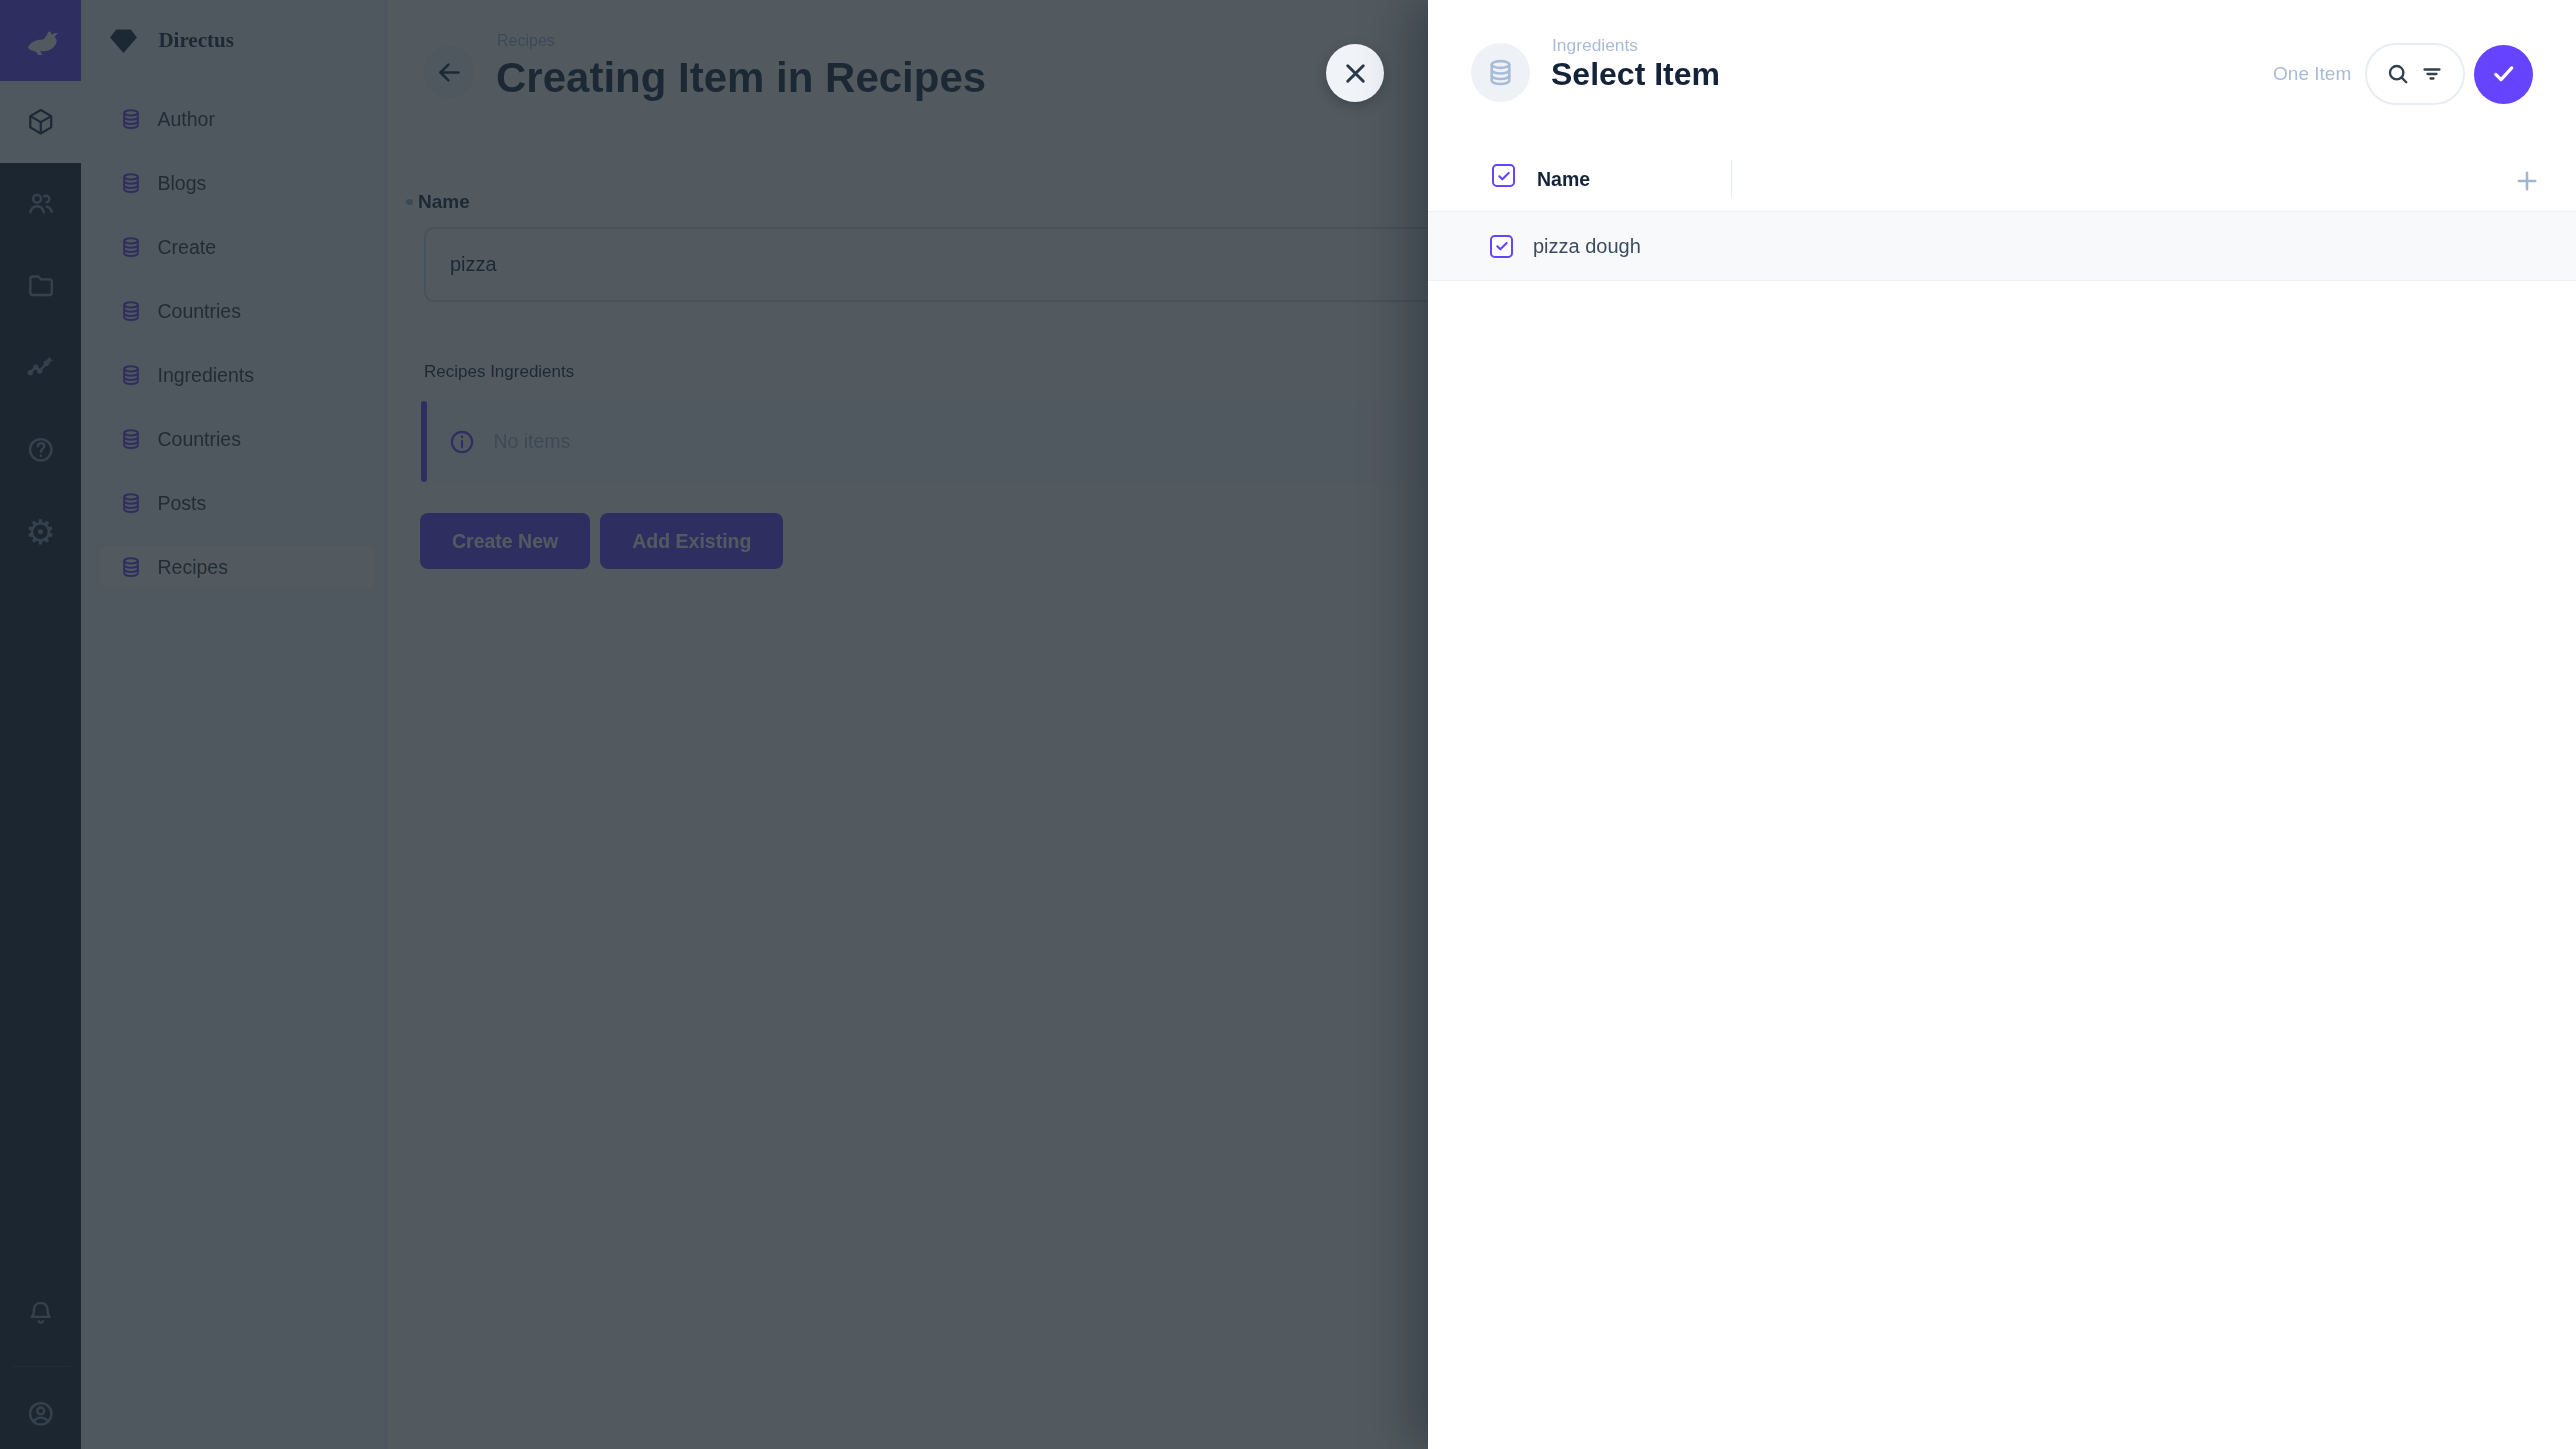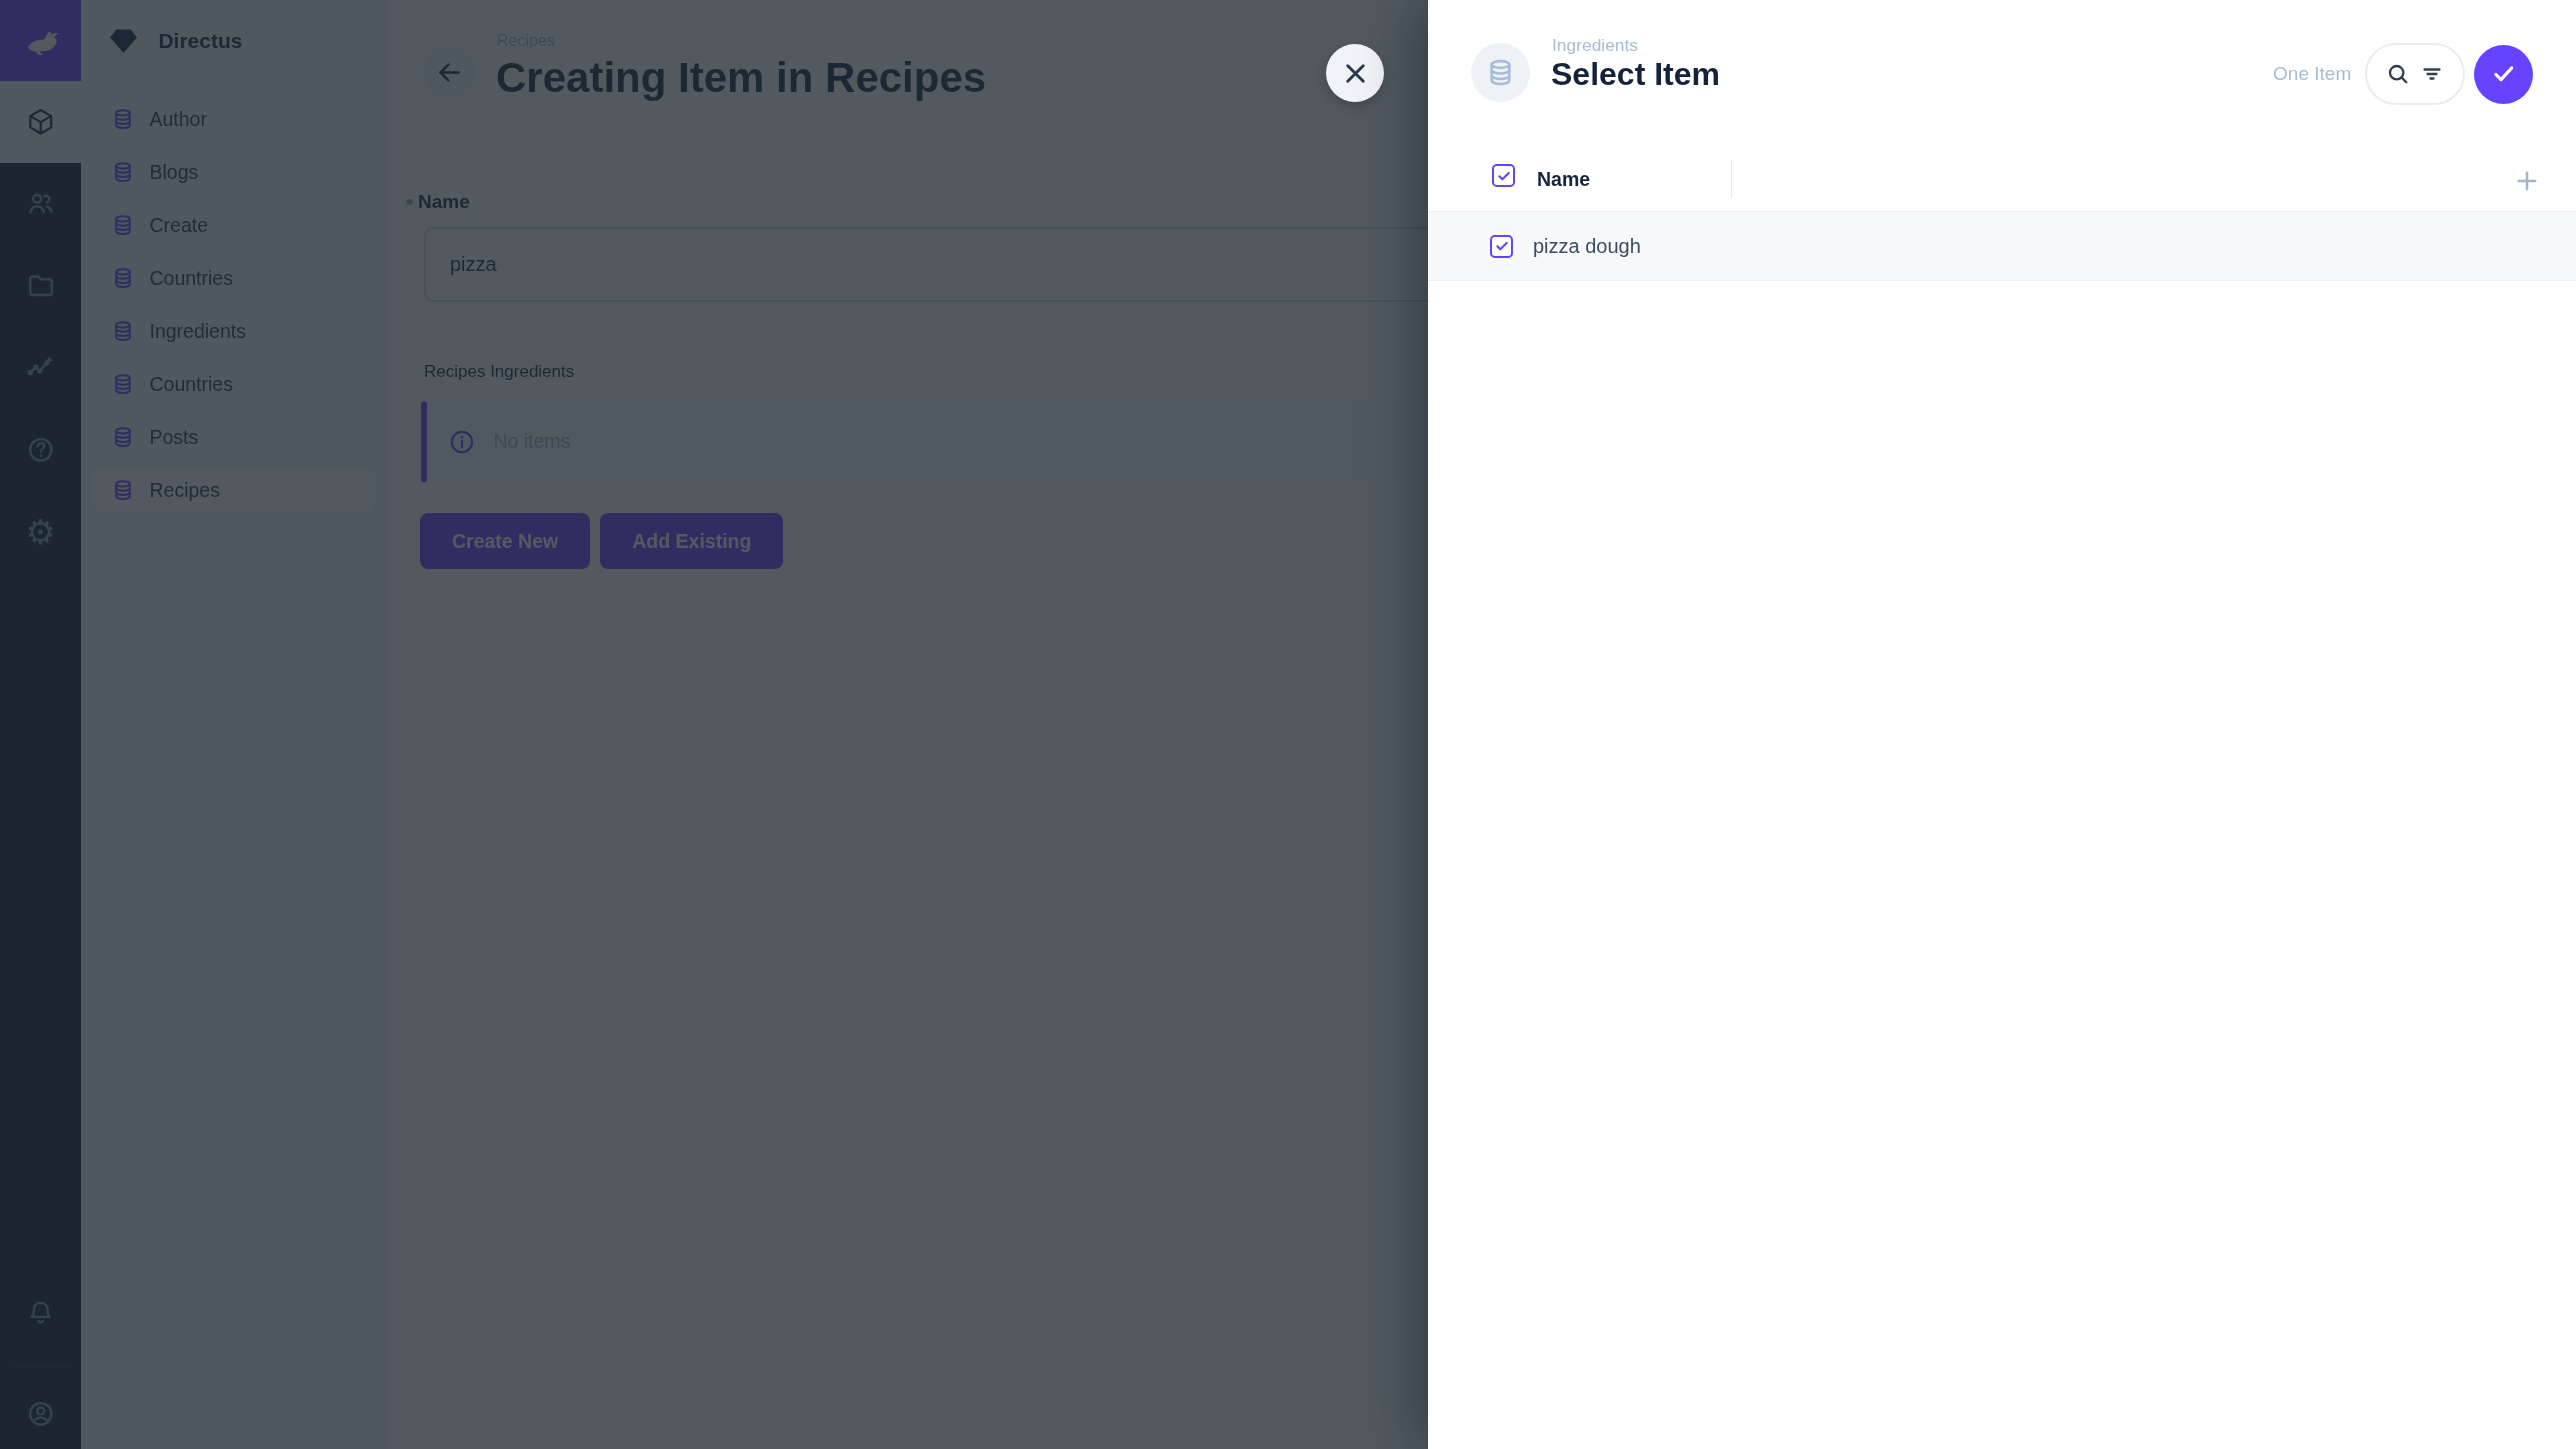--- a/index.html
+++ b/index.html
@@ -10,23 +10,23 @@
   .module-bar{position:absolute;left:0;top:0;width:81px;height:1449px;background:#18222f;z-index:1;}
   .logo-tile{width:81px;height:81px;background:#6644ff;display:flex;align-items:center;justify-content:center;}
   .module-btn{width:81px;height:82px;display:flex;align-items:center;justify-content:center;color:#8196b1;}
   .module-btn.active{background:#f0f4f9;color:#172940;}
   .module-bottom{position:absolute;left:0;bottom:0;width:81px;}
   .module-divider{height:1.3px;background:#2e3a48;margin:12px 10.7px;}
   .gear-glyph{font-family:"DejaVu Sans",sans-serif;font-size:34px;line-height:1;}
 
   
   .sidebar{position:absolute;left:81px;top:0;width:305px;height:1449px;background:#f0f4f9;z-index:1;}
-  .sidebar-header{height:81px;display:flex;align-items:center;padding-left:25px;gap:17.4px;}
+  .sidebar-header{height:81px;display:flex;align-items:center;padding-left:25px;gap:17.4px;font-family:Liberation Serif, serif;}
   .project-name{font-size:21px;font-weight:600;color:#172940;}
-  .nav-list{padding:17.4px 10.7px 0 10.7px;display:flex;flex-direction:column;gap:11px;}
+  .nav-list{padding:17.4px 10.7px 0 10.7px;display:flex;flex-direction:column;gap:22px;margin-left:8px;}
   .nav-item{height:42px;border-radius:8px;display:flex;align-items:center;gap:14.8px;padding-left:19px;color:#2b3a4a;}
   .nav-item.active{background:#ffffff;}
   .nav-item .label{font-size:19.5px;font-weight:500;}
   .nav-item svg{color:#6644ff;flex:none;}
 
   
   .main{position:absolute;left:386px;top:0;right:0;height:1449px;background:#ffffff;z-index:1;border-left:1.3px solid #e4eaf1;}
   .back-btn{position:absolute;left:36px;top:46px;width:52px;height:52px;border-radius:50%;
             background:#f0f4f9;display:flex;align-items:center;justify-content:center;color:#172940;}
   .breadcrumb{position:absolute;left:110px;top:32px;font-size:16px;color:#a2b5cd;}

